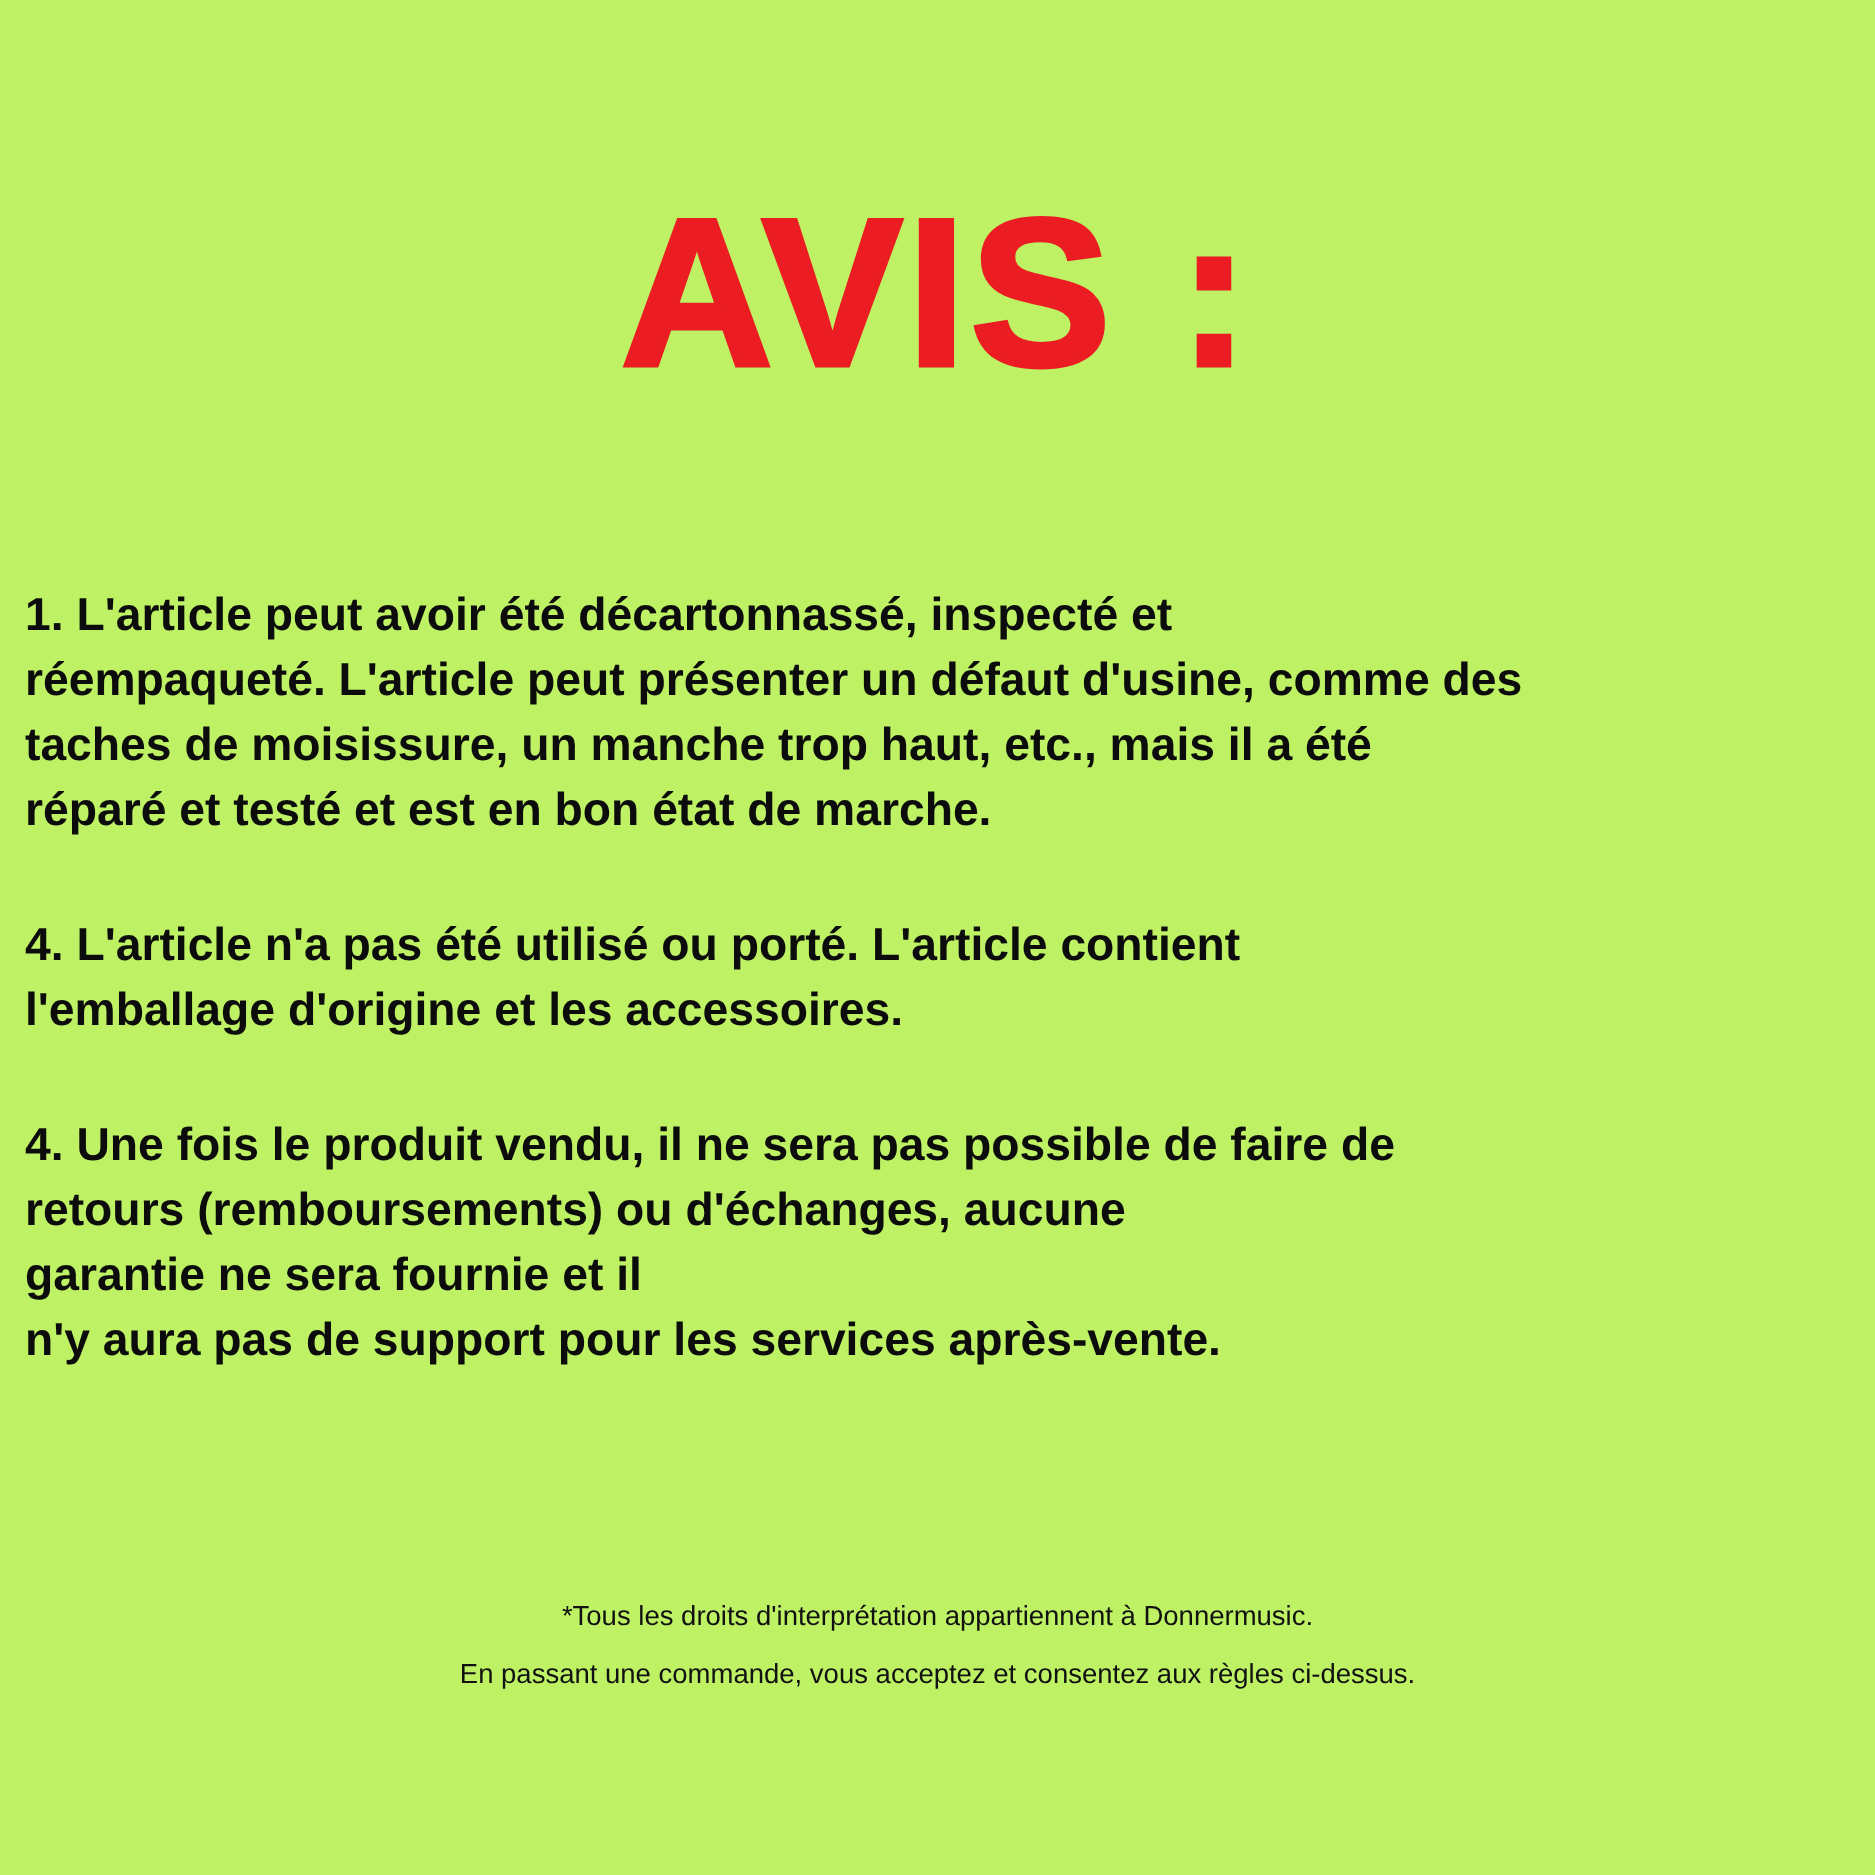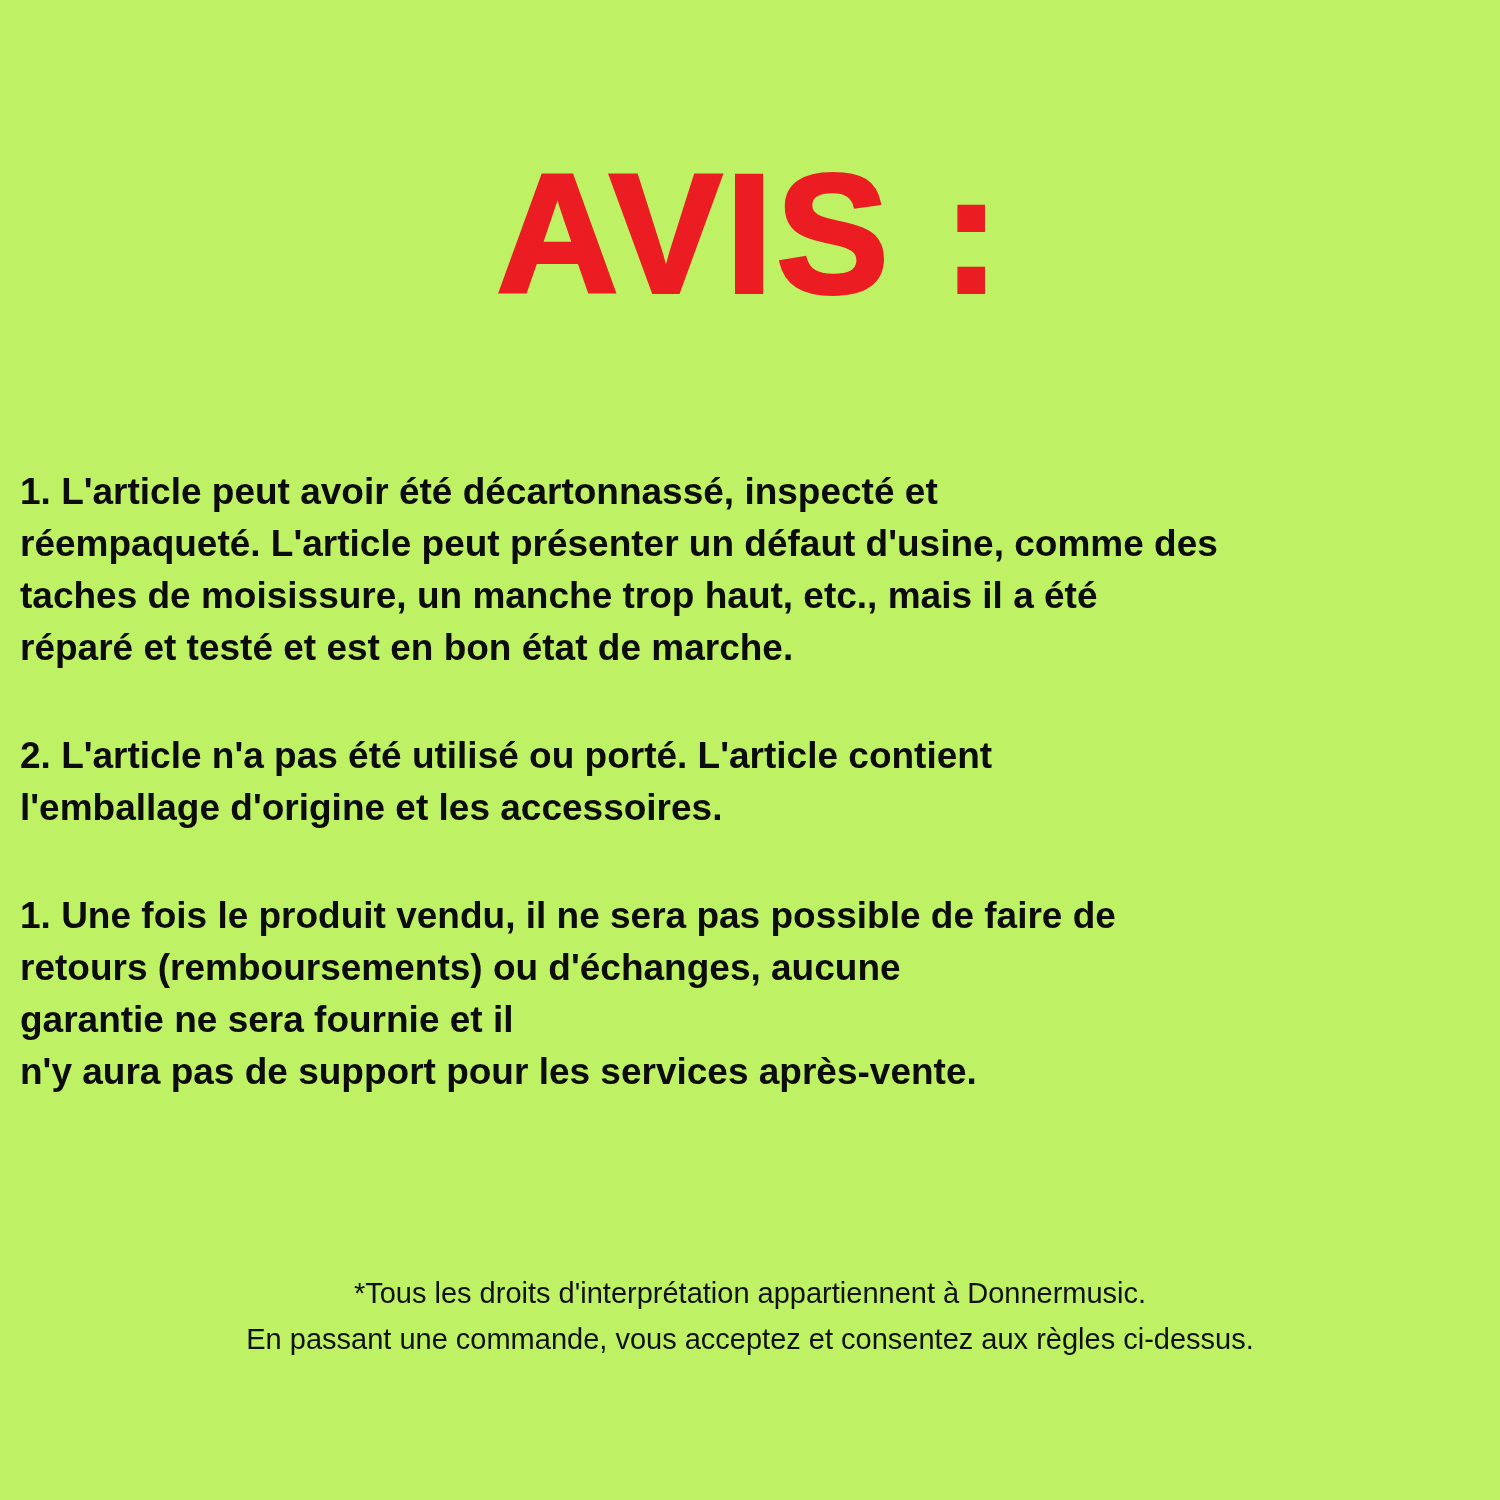--- a/index.html
+++ b/index.html
@@ -39,43 +39,43 @@
     white-space: pre-line;
     color: #0c0c0c;
   }
   .notice-paragraph + .notice-paragraph {
     margin-top: 56px;
   }
   .notice-footer {
     margin: 172px auto 0 auto;
     max-width: 1300px;
     text-align: center;
-    font-size: 29px;
+    font-size: 22px;
     line-height: 46px;
     font-weight: 400;
     white-space: pre-line;
     color: #111111;
   }
 </style>
 </head>
 <body>
 
 <div class="page">
   <h1 class="notice-title">AVIS :</h1>
 
   <div class="notice-body">
     <p class="notice-paragraph">1. L'article peut avoir été décartonnassé, inspecté et
 réempaqueté. L'article peut présenter un défaut d'usine, comme des
 taches de moisissure, un manche trop haut, etc., mais il a été
 réparé et testé et est en bon état de marche.</p>
 
-    <p class="notice-paragraph">2. L'article n'a pas été utilisé ou porté. L'article contient
+    <p class="notice-paragraph">4. L'article n'a pas été utilisé ou porté. L'article contient
 l'emballage d'origine et les accessoires.</p>
 
-    <p class="notice-paragraph">1. Une fois le produit vendu, il ne sera pas possible de faire de
+    <p class="notice-paragraph">4. Une fois le produit vendu, il ne sera pas possible de faire de
 retours (remboursements) ou d'échanges, aucune
 garantie ne sera fournie et il
 n'y aura pas de support pour les services après-vente.</p>
   </div>
 
   <p class="notice-footer">*Tous les droits d'interprétation appartiennent à Donnermusic.
 En passant une commande, vous acceptez et consentez aux règles ci-dessus.</p>
 </div>
 
 </body></html>

